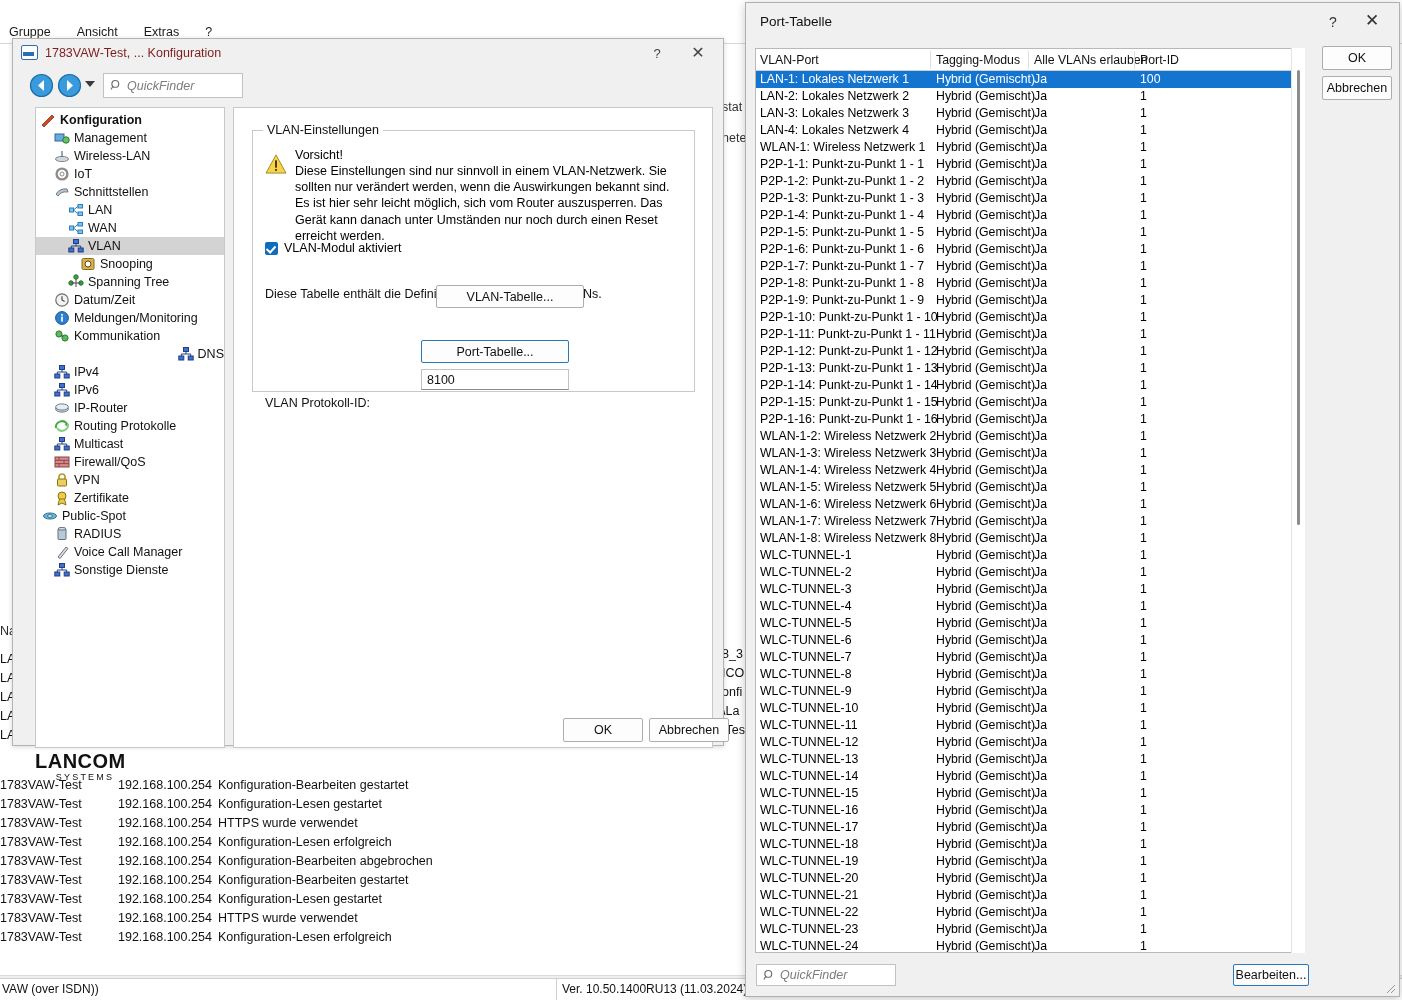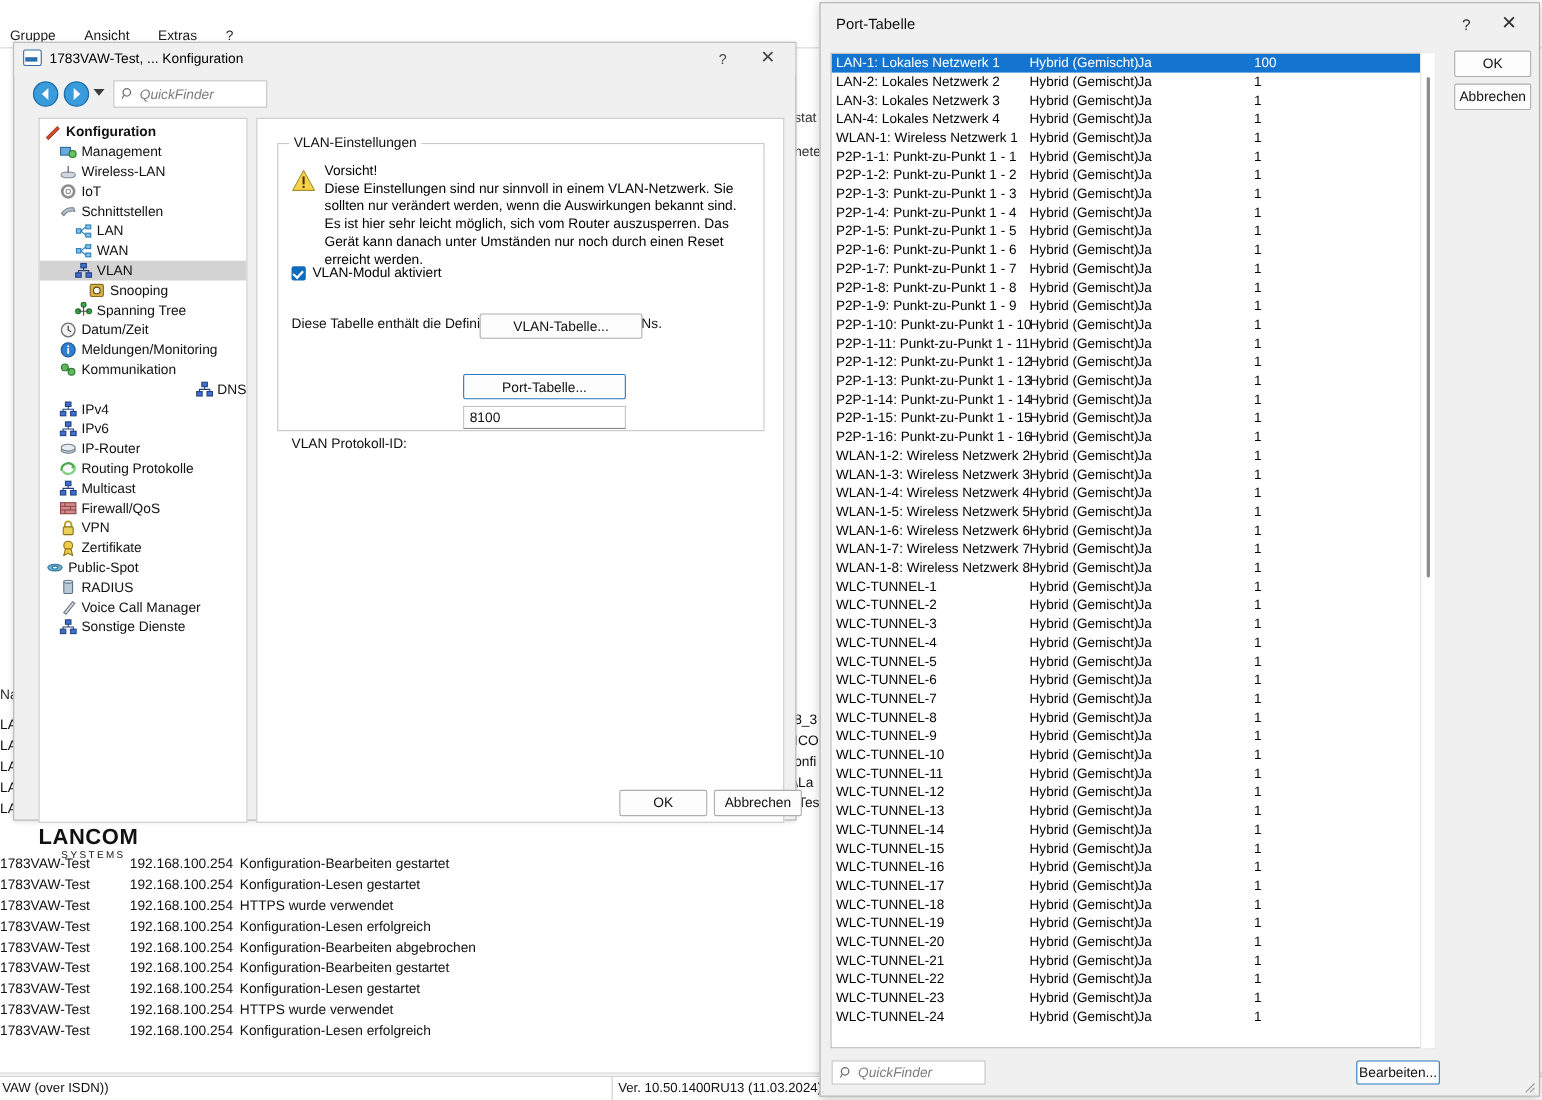--- a/index.html
+++ b/index.html
@@ -47,21 +47,21 @@
     position:absolute; left:12px; top:38px; width:712px; height:708px;
     background:#f0f0f0; border:1px solid #b4b4b4;
     box-shadow: 0 1px 5px rgba(0,0,0,0.16);
   }
   .cfg-title { position:absolute; left:0; top:0; height:30px; width:100%; background:#f0f0f0; }
   .cfg-icon {
     position:absolute; left:8px; top:6px; width:17px; height:15px;
     background:#ffffff; border:1.5px solid #2a6fb0; border-radius:2px;
   }
   .cfg-icon:after{ content:""; position:absolute; left:1px; top:6px; width:11px; height:4px; background:#2a6fb0; }
-  .cfg-titletext { position:absolute; left:32px; top:7px; font-size:12.5px; color:#000000; }
+  .cfg-titletext { position:absolute; left:32px; top:7px; font-size:12.5px; color:#7f1d1d; }
   .cfg-help { position:absolute; right:52px; top:4px; width:28px; height:22px; line-height:22px; text-align:center; font-size:13px; color:#444; }
   .cfg-close { position:absolute; right:8px; top:4px; width:34px; height:22px; line-height:20px; text-align:center; font-size:16px; color:#444; }
 
   .cfg-toolbar { position:absolute; left:12px; top:34px; width:688px; height:28px; }
   .navbtn { position:absolute; top:0; width:25px; height:25px; border-radius:50%; }
   .navbtn svg { display:block; }
   .navdrop { position:absolute; left:60px; top:8px; width:0;height:0;
     border-left:5px solid transparent; border-right:5px solid transparent; border-top:6px solid #3b3b3b; }
   .qfbox {
     position:absolute; left:78px; top:0px; width:140px; height:25px;
@@ -533,20 +533,29 @@
       <div class="pd-help">?</div>
       <div class="pd-close">✕</div>
     </div>
     <svg class="resize-grip" viewBox="0 0 12 12">
       <line x1="11" y1="3" x2="3" y2="11" stroke="#9a9a9a" stroke-width="1"></line>
       <line x1="11" y1="7" x2="7" y2="11" stroke="#9a9a9a" stroke-width="1"></line>
     </svg>
   </div>
 
   <div class="pd-table">
+    <div class="pd-thead">
+      <span class="th" style="left:4px;">VLAN-Port</span>
+      <span class="thsep" style="left:174px;"></span>
+      <span class="th" style="left:180px;">Tagging-Modus</span>
+      <span class="thsep" style="left:272px;"></span>
+      <span class="th" style="left:278px;">Alle VLANs erlauben</span>
+      <span class="thsep" style="left:378px;"></span>
+      <span class="th" style="left:384px;">Port-ID</span>
+    </div>
     <div class="pd-rows" id="port-rows">
         <div class="prow sel">
           <span class="pc pc1">LAN-1: Lokales Netzwerk 1</span>
           <span class="pc pc2">Hybrid (Gemischt)</span>
           <span class="pc pc3">Ja</span>
           <span class="pc pc4">100</span>
         </div>
         <div class="prow">
           <span class="pc pc1">LAN-2: Lokales Netzwerk 2</span>
           <span class="pc pc2">Hybrid (Gemischt)</span>

